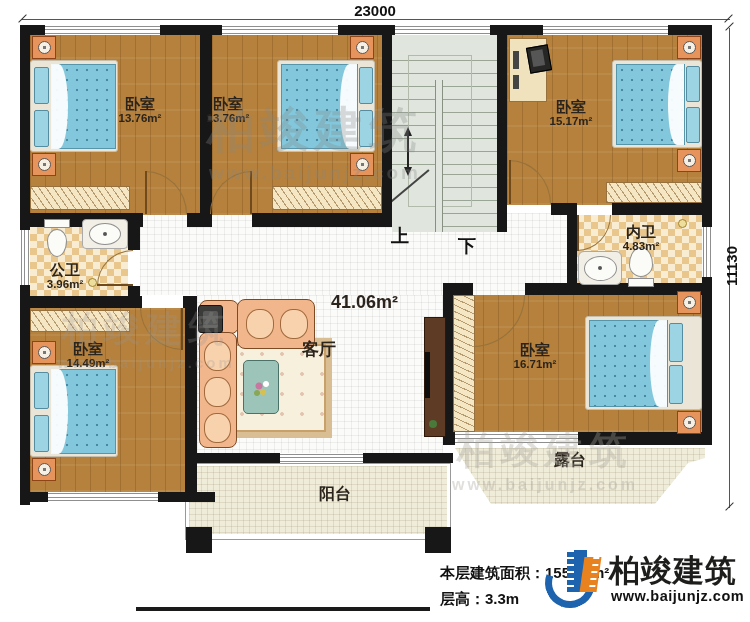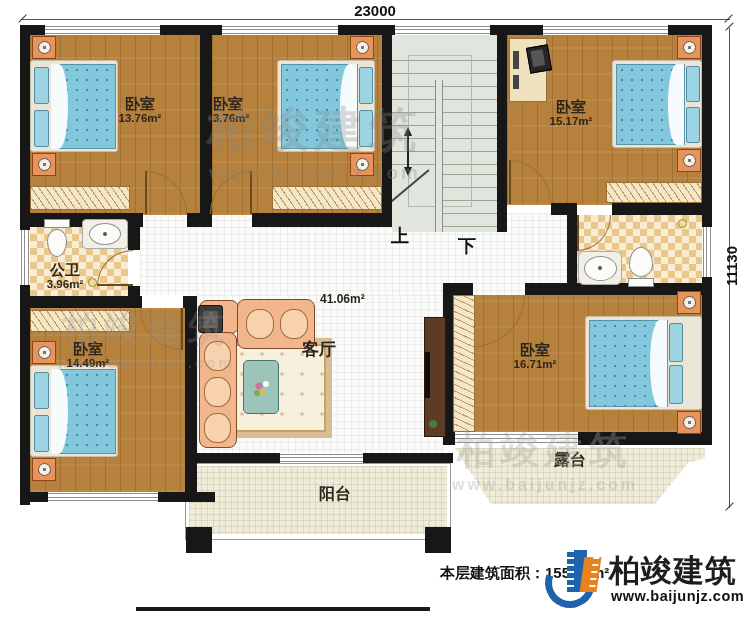--- a/index.html
+++ b/index.html
@@ -256,30 +256,34 @@
     <div class="ar">13.76m²</div>
   </div>
   <div class="a rl zl" style="left:534px;top:99px;width:74px;">
     <div class="nm">卧室</div>
     <div class="ar">15.17m²</div>
   </div>
   <div class="a rl zl" style="left:33px;top:262px;width:64px;">
     <div class="nm">公卫</div>
     <div class="ar">3.96m²</div>
   </div>
+  <div class="a rl zl" style="left:604px;top:224px;width:74px;">
+    <div class="nm">内卫</div>
+    <div class="ar">4.83m²</div>
+  </div>
   <div class="a rl zl" style="left:54px;top:341px;width:68px;">
     <div class="nm">卧室</div>
     <div class="ar">14.49m²</div>
   </div>
   <div class="a rl zl" style="left:498px;top:342px;width:74px;">
     <div class="nm">卧室</div>
     <div class="ar">16.71m²</div>
   </div>
   <div class="a big zl" style="left:293px;top:338px;width:52px;">客厅</div>
-  <div class="a zl" style="left:320px;top:292px;width:78px;font-size:12px;font-weight:bold;color:#2b241c;text-align:left;">41.06m²</div>
+  <div class="a zl" style="left:320px;top:292px;width:78px;font-size:18px;font-weight:bold;color:#2b241c;text-align:right;">41.06m²</div>
   <div class="a zl" style="left:308px;top:484px;width:54px;font-size:16px;font-weight:bold;color:#2b241c;text-align:center;">阳台</div>
   <div class="a zl" style="left:543px;top:450px;width:54px;font-size:16px;font-weight:bold;color:#2b241c;text-align:center;">露台</div>
   <div class="a zl" style="left:388px;top:224px;width:24px;font-size:18px;font-weight:bold;color:#111;text-align:center;">上</div>
   <div class="a zl" style="left:455px;top:234px;width:24px;font-size:18px;font-weight:bold;color:#111;text-align:center;">下</div>
 
   <div class="a wm zm" style="left:150px;top:98px;width:330px;color:rgba(135,135,135,.30);">
     <div class="wmn" style="font-size:48px;">柏竣建筑</div>
     <div class="wmu" style="font-size:19px;">www.baijunjz.com</div>
   </div>
   <div class="a wm zm" style="left:26px;top:305px;width:240px;color:rgba(150,150,150,.26);">
@@ -287,20 +291,23 @@
     <div class="wmu" style="font-size:15px;">www.baijunjz.com</div>
   </div>
   <div class="a wm zm" style="left:410px;top:425px;width:270px;color:rgba(165,162,155,.35);">
     <div class="wmn" style="font-size:38px;">柏竣建筑</div>
     <div class="wmu" style="font-size:16px;">www.baijunjz.com</div>
   </div>
 
   <div class="a" style="left:136px;top:607px;width:294px;height:4px;background:#1a1a1a;"></div>
   <div class="a" style="left:440px;top:564px;width:230px;height:18px;font-size:15px;font-weight:600;color:#111;white-space:nowrap;">
     <span>本层建筑面积：</span><span>155.12m²</span>
+  </div>
+  <div class="a" style="left:440px;top:590px;width:160px;height:18px;font-size:15px;font-weight:600;color:#111;white-space:nowrap;">
+    <span>层高：</span><span>3.3m</span>
   </div>
 
   <div class="a" style="left:545px;top:548px;width:200px;height:68px;">
     <div class="a" style="left:0;top:10px;width:50px;height:50px;border:7px solid transparent;border-bottom-color:#1e63ae;border-left-color:#1e63ae;border-radius:50%;transform:rotate(-25deg);"></div>
     <div class="a" style="left:22px;top:2px;width:20px;height:42px;background:#1e63ae;background-image:repeating-linear-gradient(180deg,#fff 0 2px,transparent 2px 7px);background-size:7px 100%;background-repeat:no-repeat;"></div>
     <div class="a" style="left:37px;top:9px;width:17px;height:35px;background:#e8821e;transform:skewX(-8deg);background-image:repeating-linear-gradient(180deg,#fff 0 2px,transparent 2px 7px);background-size:6px 100%;background-repeat:no-repeat;background-position:right 2px top 0;"></div>
     <div class="a" style="left:64px;top:2px;width:136px;height:34px;font-size:31px;font-weight:800;color:#1d1d1b;letter-spacing:1px;white-space:nowrap;">柏竣建筑</div>
     <div class="a" style="left:66px;top:40px;width:136px;height:16px;font-size:14.5px;font-weight:700;color:#111;letter-spacing:.5px;white-space:nowrap;">www.baijunjz.com</div>
   </div>
 

